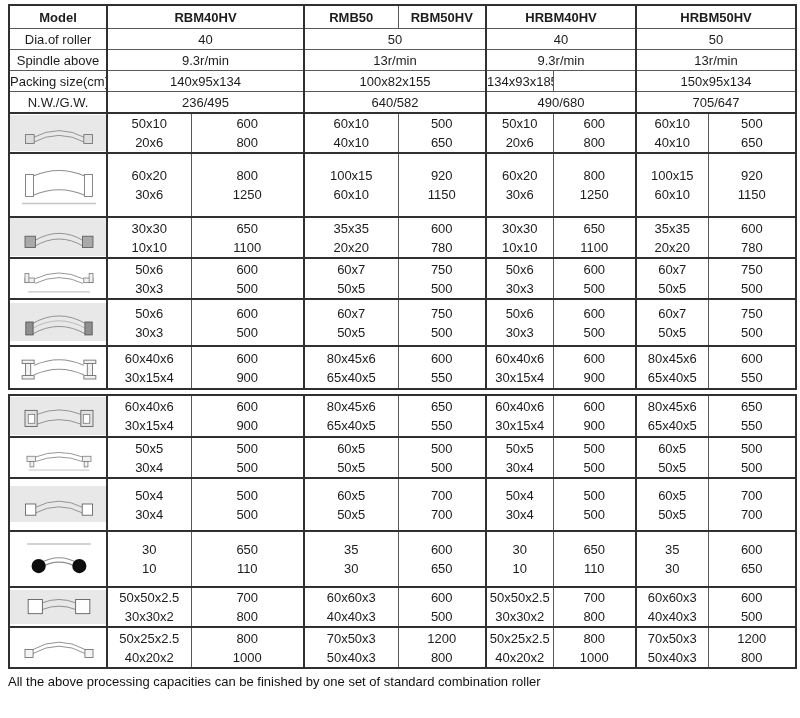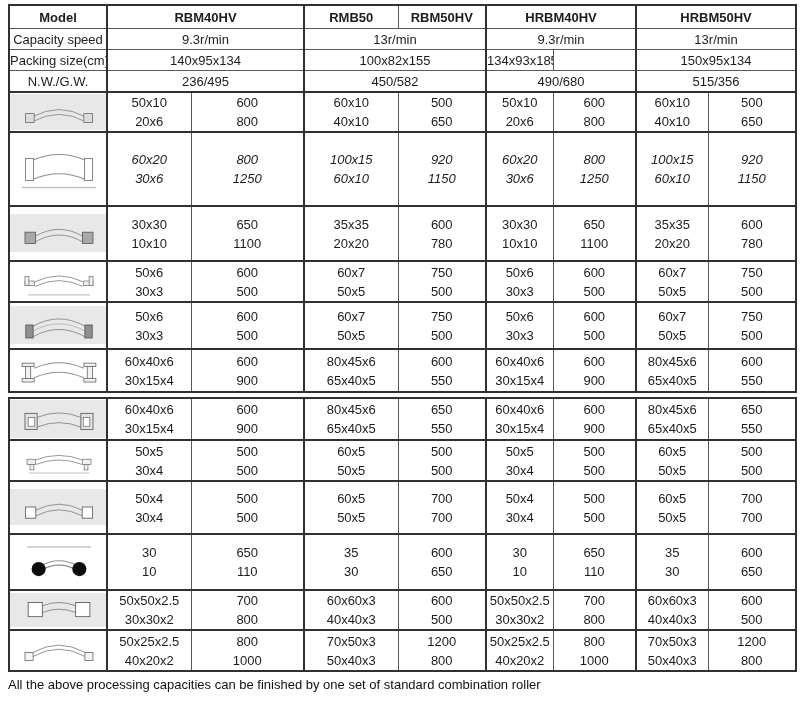--- a/index.html
+++ b/index.html
@@ -50,40 +50,47 @@
     <tbody class="hdr">
       <tr>
         <td class="b">Model</td>
         <td colspan="2" class="b gl">RBM40HV</td>
         <td class="b gl">RMB50</td>
         <td class="b">RBM50HV</td>
         <td colspan="2" class="b gl">HRBM40HV</td>
         <td colspan="2" class="b gl">HRBM50HV</td>
       </tr>
       <tr>
-        <td>Capacity speed</td>
+        <td>Dia.of roller</td>
+        <td colspan="2" class="gl">40</td>
+        <td colspan="2" class="gl">50</td>
+        <td colspan="2" class="gl">40</td>
+        <td colspan="2" class="gl">50</td>
+      </tr>
+      <tr>
+        <td>Spindle above</td>
         <td colspan="2" class="gl">9.3r/min</td>
         <td colspan="2" class="gl">13r/min</td>
         <td colspan="2" class="gl">9.3r/min</td>
         <td colspan="2" class="gl">13r/min</td>
       </tr>
       <tr>
         <td>Packing size(cm)</td>
         <td colspan="2" class="gl">140x95x134</td>
         <td colspan="2" class="gl">100x82x155</td>
         <td class="gl">134x93x185</td>
         <td></td>
         <td colspan="2" class="gl">150x95x134</td>
       </tr>
       <tr>
         <td>N.W./G.W.</td>
         <td colspan="2" class="gl">236/495</td>
-        <td colspan="2" class="gl">450/582</td>
+        <td colspan="2" class="gl">640/582</td>
         <td colspan="2" class="gl">490/680</td>
-        <td colspan="2" class="gl">515/356</td>
+        <td colspan="2" class="gl">705/647</td>
       </tr>
     </tbody>
     <tbody class="cap">
         <tr style="height: 40px;">
           <td class="icon-cell"><span class="plate gray"><svg width="88" height="32" viewBox="0 0 96 40" xmlns="http://www.w3.org/2000/svg">
                 <path d="M15 26 Q48 8 81 26" fill="none" stroke="#8f8f8f" stroke-width="1.2"></path>
                 <path d="M15 32 Q48 14 81 32" fill="none" stroke="#8f8f8f" stroke-width="1.2"></path>
                 <rect x="6" y="22" width="11" height="11" fill="#dcdcdc" stroke="#6a6a6a"></rect>
                 <rect x="79" y="22" width="11" height="11" fill="#dcdcdc" stroke="#6a6a6a"></rect>
               </svg></span></td>
@@ -113,21 +120,21 @@
           </td>
           <td class="gl">
             <div class="ln">60x10</div>
             <div class="ln">40x10</div>
           </td>
           <td>
             <div class="ln">500</div>
             <div class="ln">650</div>
           </td>
         </tr>
-        <tr style="height: 74px; font-style: italic;">
+        <tr style="height: 64px;">
           <td class="icon-cell"><span class="plate"><svg width="88" height="44" viewBox="0 0 96 50" xmlns="http://www.w3.org/2000/svg">
                 <path d="M18 15 Q48 2 78 15" fill="none" stroke="#8f8f8f" stroke-width="1.2"></path>
                 <path d="M18 37 Q48 24 78 37" fill="none" stroke="#8f8f8f" stroke-width="1.2"></path>
                 <rect x="10" y="13" width="9" height="25" fill="#ffffff" stroke="#777"></rect>
                 <rect x="77" y="13" width="9" height="25" fill="#ffffff" stroke="#777"></rect>
                 <line x1="6" y1="46" x2="90" y2="46" stroke="#c4c4c4" stroke-width="1.5"></line>
               </svg></span></td>
           <td class="gl">
             <div class="ln">60x20</div>
             <div class="ln">30x6</div>
@@ -154,21 +161,21 @@
           </td>
           <td class="gl">
             <div class="ln">100x15</div>
             <div class="ln">60x10</div>
           </td>
           <td>
             <div class="ln">920</div>
             <div class="ln">1150</div>
           </td>
         </tr>
-        <tr style="height: 55px; border-radius: 11px;">
+        <tr style="height: 41px; border-radius: 11px;">
           <td class="icon-cell"><span class="plate gray"><svg width="88" height="34" viewBox="0 0 96 42" xmlns="http://www.w3.org/2000/svg">
                 <path d="M17 26 Q48 7 79 26" fill="none" stroke="#8f8f8f" stroke-width="1.2"></path>
                 <path d="M17 33 Q48 14 79 33" fill="none" stroke="#8f8f8f" stroke-width="1.2"></path>
                 <rect x="6" y="20" width="13" height="14" fill="#a9a9a9" stroke="#555"></rect>
                 <rect x="77" y="20" width="13" height="14" fill="#a9a9a9" stroke="#555"></rect>
               </svg></span></td>
           <td class="gl">
             <div class="ln">30x30</div>
             <div class="ln">10x10</div>
           </td>

